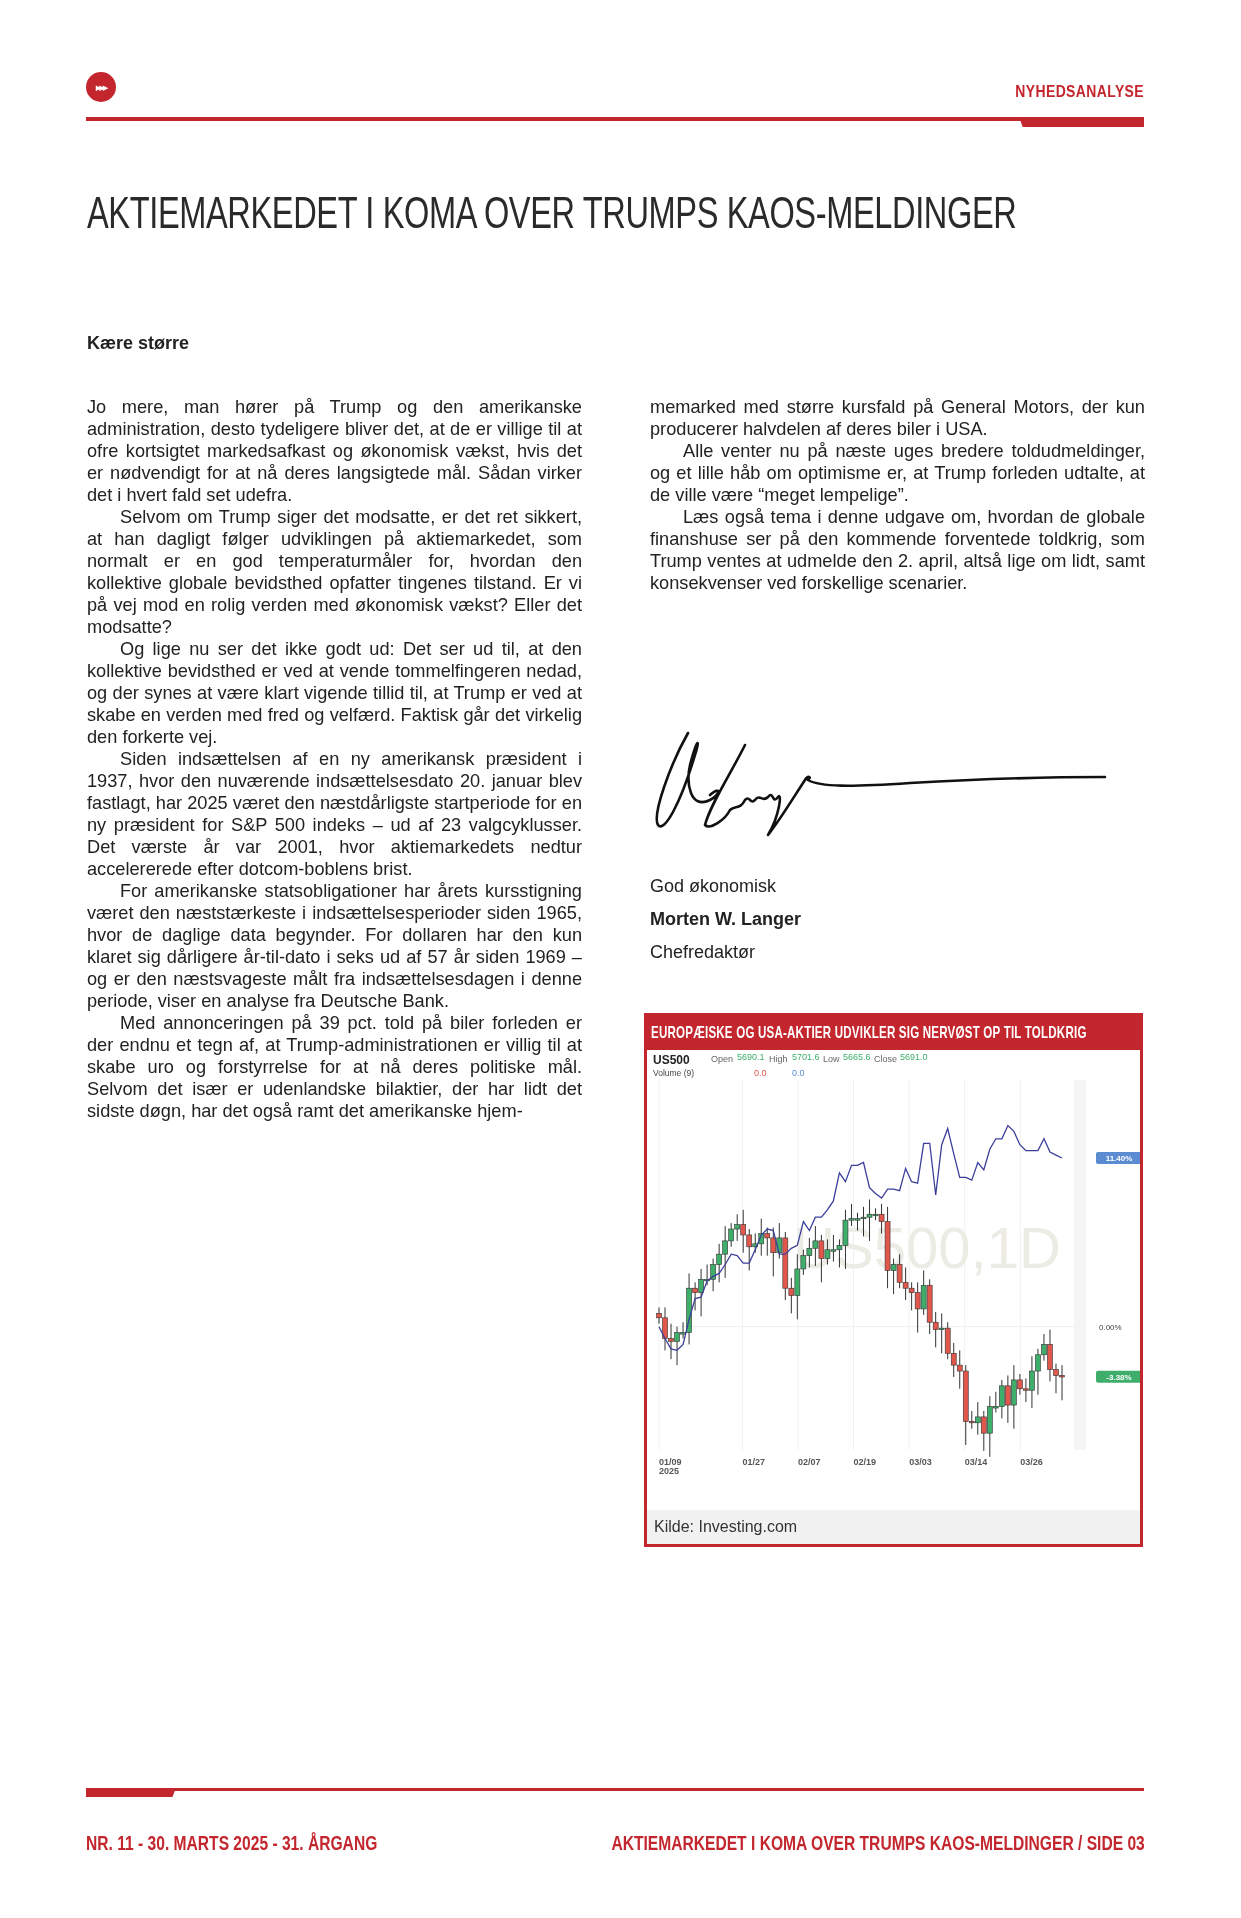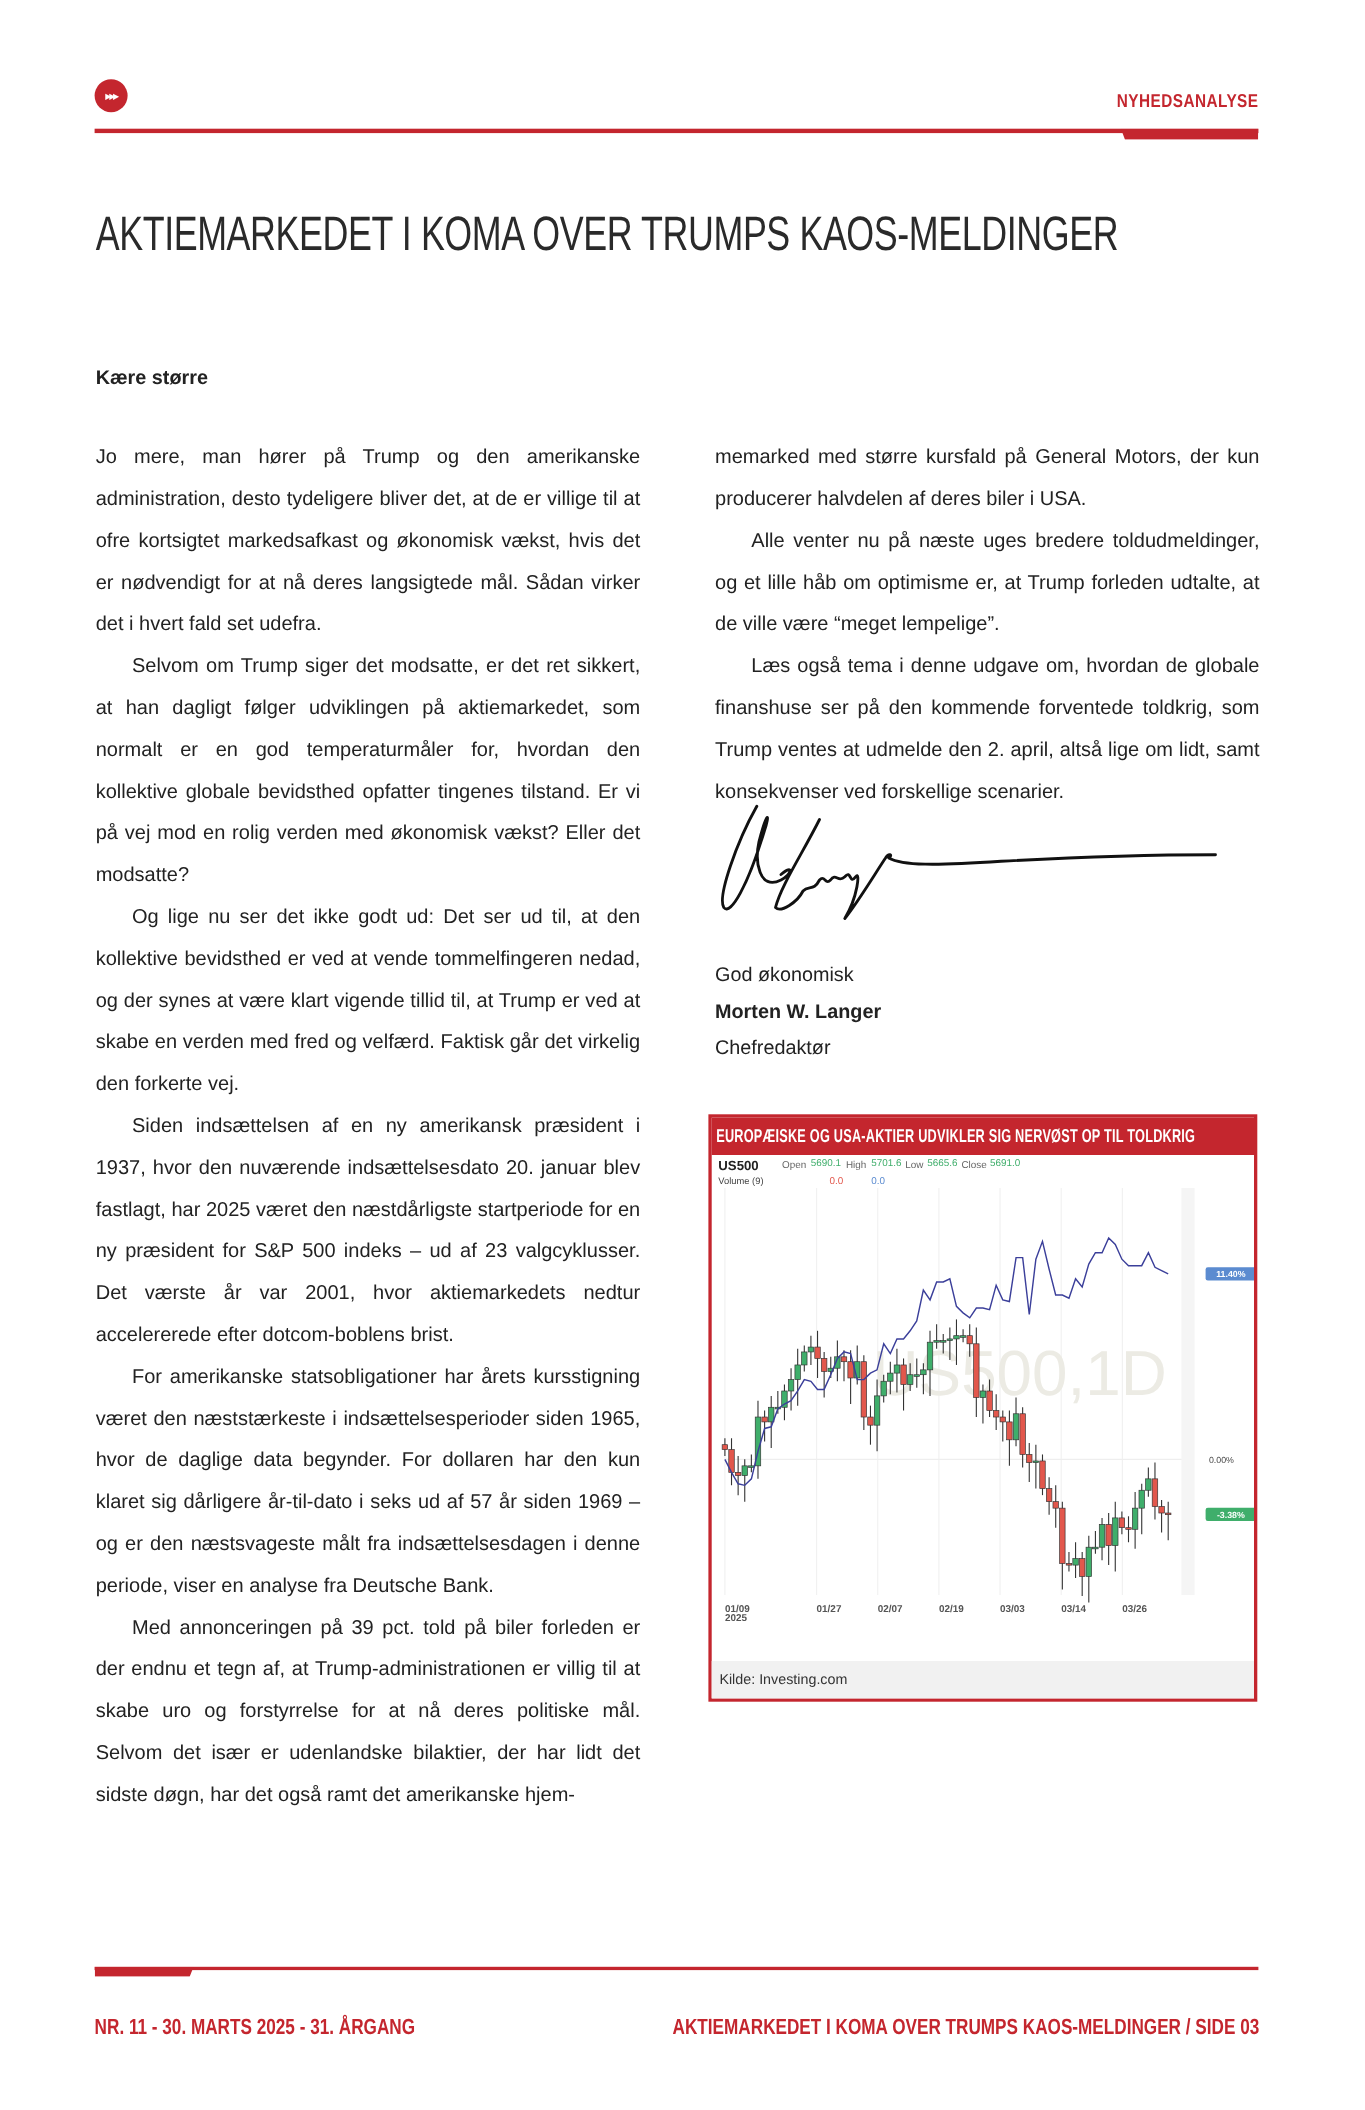--- a/index.html
+++ b/index.html
@@ -10,35 +10,35 @@
   .logo-text { margin-left:12px; font-family:"Liberation Sans", sans-serif; font-size:29px; font-weight:bold; color:#333; letter-spacing:-0.3px; }
   .logo-text .accent { color:#c4262e; }
   .section-label { position:absolute; right:0; top:20px; font-family:"Liberation Sans", sans-serif; font-weight:bold; font-size:17px; color:#c4262e; transform:scaleX(0.82); transform-origin:right center; letter-spacing:0.5px; }
   .header-line { position:absolute; left:0; top:55px; width:1058px; height:4px; background:#c4262e; }
   .header-line-tab { position:absolute; right:0; top:55px; width:125px; height:10px; background:#c4262e; clip-path:polygon(0 0,100% 0,100% 100%,3% 100%); }
 
   .title { position:absolute; left:87px; top:188px; font-family:"Liberation Sans", sans-serif; font-size:44px; color:#2a2a2a; letter-spacing:-0.5px; transform:scaleX(0.74); transform-origin:left top; white-space:nowrap; }
 
   .greeting { position:absolute; left:87px; top:333px; font-family:"Liberation Sans", sans-serif; font-weight:bold; font-size:18px; color:#222; }
 
-  .col { position:absolute; font-family:"Liberation Sans", sans-serif; font-size:18.2px; line-height:38px; color:#222; text-align:justify; }
+  .col { position:absolute; font-family:"Liberation Sans", sans-serif; font-size:18.2px; line-height:22px; color:#222; text-align:justify; }
   .col p { margin:0; }
   .col p.indent { text-indent:33px; }
   .col-left { left:87px; top:396px; width:495px; }
   .col-right { left:650px; top:396px; width:495px; }
 
   .signature { position:absolute; left:650px; top:725px; width:460px; height:120px; }
   .signoff { position:absolute; left:650px; top:870px; font-family:"Liberation Sans", sans-serif; font-size:18px; line-height:33px; color:#222; }
   .signoff .name { font-weight:bold; }
 
   .chart-box { position:absolute; left:644px; top:1013px; width:499px; height:534px; border:3px solid #c4262e; box-sizing:border-box; background:#fff; }
   .chart-title { position:absolute; left:0; top:0; width:100%; height:34px; background:#c4262e; color:#fff; font-family:"Liberation Sans", sans-serif; font-weight:bold; font-size:17px; line-height:34px; white-space:nowrap; }
   .chart-title span { display:inline-block; transform:scaleX(0.68); transform-origin:left center; padding-left:6px; letter-spacing:0.3px; }
   .chart-area { position:absolute; left:0; top:34px; width:493px; height:438px; }
-  .chart-source { position:absolute; left:0; bottom:0; width:100%; height:34px; background:#f1f1f1; font-family:"Liberation Sans", sans-serif; font-size:13px; color:#333; line-height:34px; padding-left:7px; box-sizing:border-box; }
+  .chart-source { position:absolute; left:0; bottom:0; width:100%; height:34px; background:#f1f1f1; font-family:"Liberation Sans", sans-serif; font-size:16px; color:#333; line-height:34px; padding-left:7px; box-sizing:border-box; }
 
   .footer-line { position:absolute; left:86px; top:1788px; width:1058px; height:3px; background:#c4262e; }
   .footer-tab { position:absolute; left:86px; top:1788px; width:90px; height:9px; background:#c4262e; clip-path:polygon(0 0,100% 0,96% 100%,0 100%); }
   .footer-left { position:absolute; left:86px; top:1832px; font-family:"Liberation Sans", sans-serif; font-weight:bold; font-size:20px; color:#c4262e; transform:scaleX(0.78); transform-origin:left center; white-space:nowrap; }
   .footer-right { position:absolute; right:96px; top:1832px; font-family:"Liberation Sans", sans-serif; font-weight:bold; font-size:20px; color:#c4262e; transform:scaleX(0.78); transform-origin:right center; white-space:nowrap; }
 </style>
 </head>
 <body>
 
 <div class="header">

